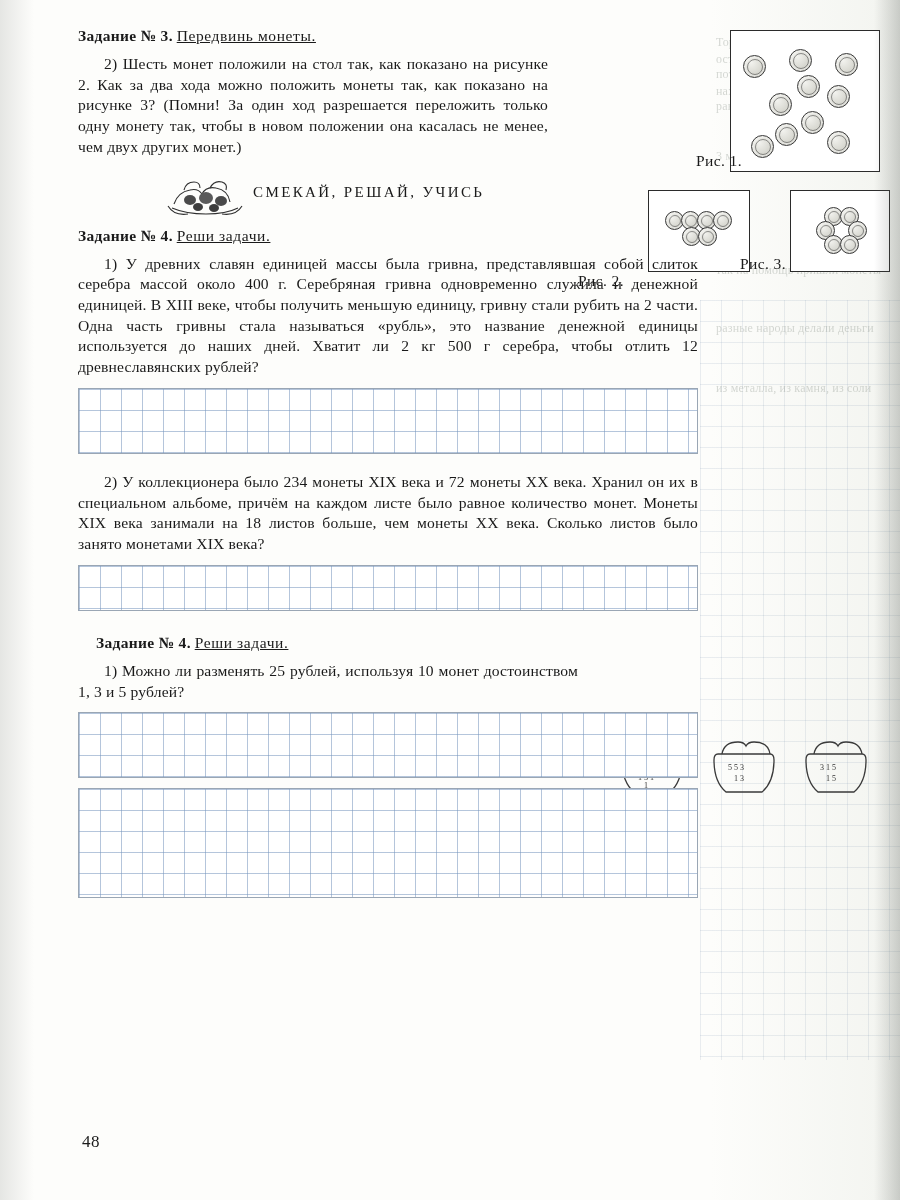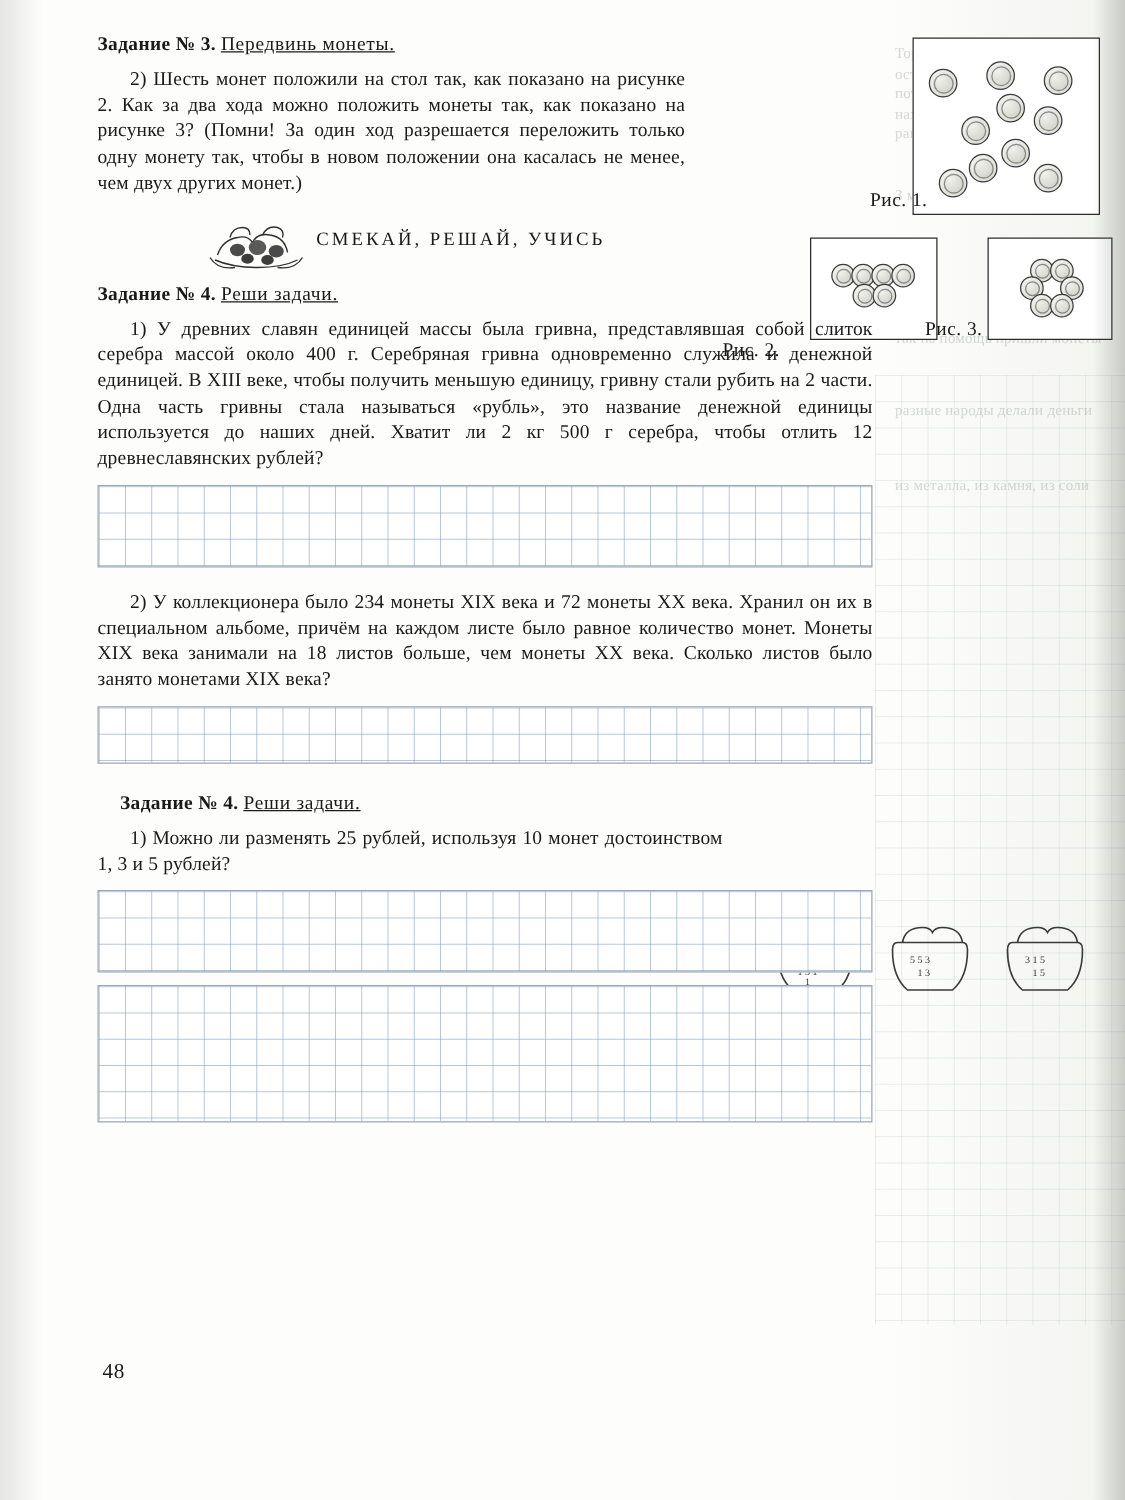--- a/index.html
+++ b/index.html
@@ -175,21 +175,21 @@
     left: 620px;
     top: 736px;
     width: 268px;
     height: 62px;
   }
 
   
   .page-number {
     position: absolute;
     left: 82px;
-    top: 1087px;
+    top: 1132px;
     font-size: 17px;
     letter-spacing: .5px;
   }
 
   
   .ghost-grid {
     position: absolute;
     left: 700px; top: 300px;
     width: 200px; height: 760px;
     background-image:

